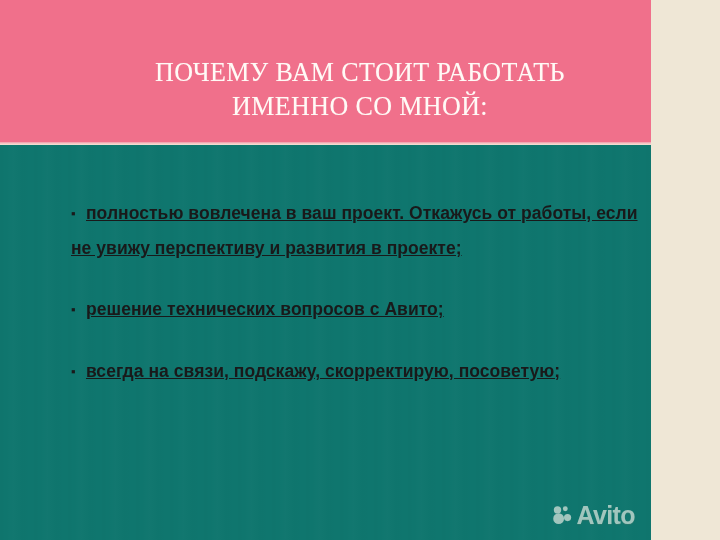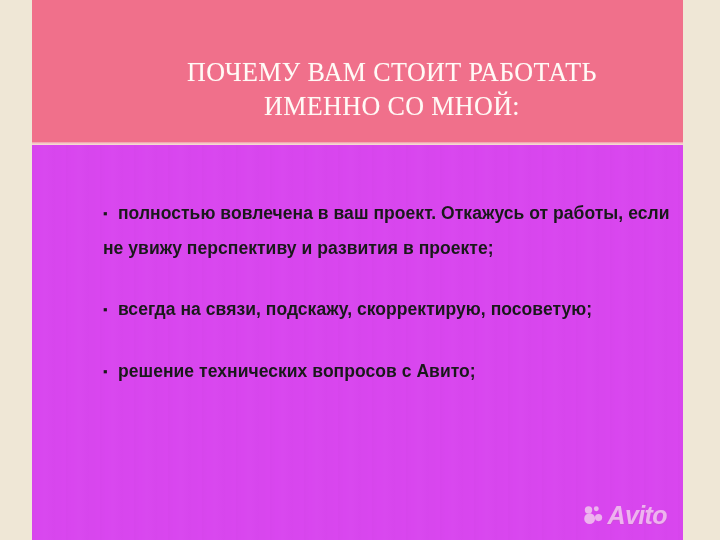--- a/index.html
+++ b/index.html
@@ -12,23 +12,22 @@
     height: 540px;
     background: #efe7d6;
     font-family: "Liberation Sans", sans-serif;
     overflow: hidden;
   }
 
   .slide {
     position: relative;
     width: 651px;
     height: 540px;
-    background-color: #d946ef;
+    background-color: #0f766e;
     overflow: hidden;
-    margin-left: 32px;
   }
 
   
   .paper-texture {
     position: absolute;
     left: 0;
     top: 0;
     width: 720px;
     height: 540px;
     background-image: repeating-linear-gradient(
@@ -101,20 +100,21 @@
   }
 
   .bullet-item {
     color: #19191a;
     font-size: 17.5px;
     line-height: 34px;
     font-weight: 700;
     letter-spacing: 0.05px;
     margin-bottom: 27px;
     text-indent: 0;
+    text-decoration: underline;
   }
   .bullet-item:last-child {
     margin-bottom: 0;
   }
 
   .bullet-item .marker {
     display: inline-block;
     width: 15px;
     color: #19191a;
     font-size: 13px;
@@ -129,21 +129,20 @@
   
   .watermark {
     position: absolute;
     right: 16px;
     bottom: 12px;
     display: flex;
     align-items: center;
     gap: 3px;
     opacity: 0.62;
     z-index: 4;
-    font-style: italic;
   }
   .watermark-mark {
     display: block;
     width: 21px;
     height: 21px;
   }
   .watermark-word {
     color: #fbf7ef;
     font-family: "Liberation Sans", sans-serif;
     font-size: 25px;
@@ -166,25 +165,25 @@
   </div>
 
   <div class="body-area">
     <div class="bullet-list">
 
       <div class="bullet-item">
         <span class="marker">▪</span><span class="bullet-text">полностью вовлечена в ваш проект. Откажусь от работы, если не увижу перспективу и развития в проекте;</span>
       </div>
 
       <div class="bullet-item">
-        <span class="marker">▪</span><span class="bullet-text">всегда на связи, подскажу, скорректирую, посоветую;</span>
+        <span class="marker">▪</span><span class="bullet-text">решение технических вопросов с Авито;</span>
       </div>
 
       <div class="bullet-item">
-        <span class="marker">▪</span><span class="bullet-text">решение технических вопросов с Авито;</span>
+        <span class="marker">▪</span><span class="bullet-text">всегда на связи, подскажу, скорректирую, посоветую;</span>
       </div>
 
 
     </div>
   </div>
 
   <div class="watermark">
     <svg class="watermark-mark" viewBox="0 0 24 24">
       <circle cx="7.6" cy="15.6" r="6.2" fill="#fbf7ef"></circle>
       <circle cx="6.3" cy="5.6" r="4.2" fill="#fbf7ef"></circle>

